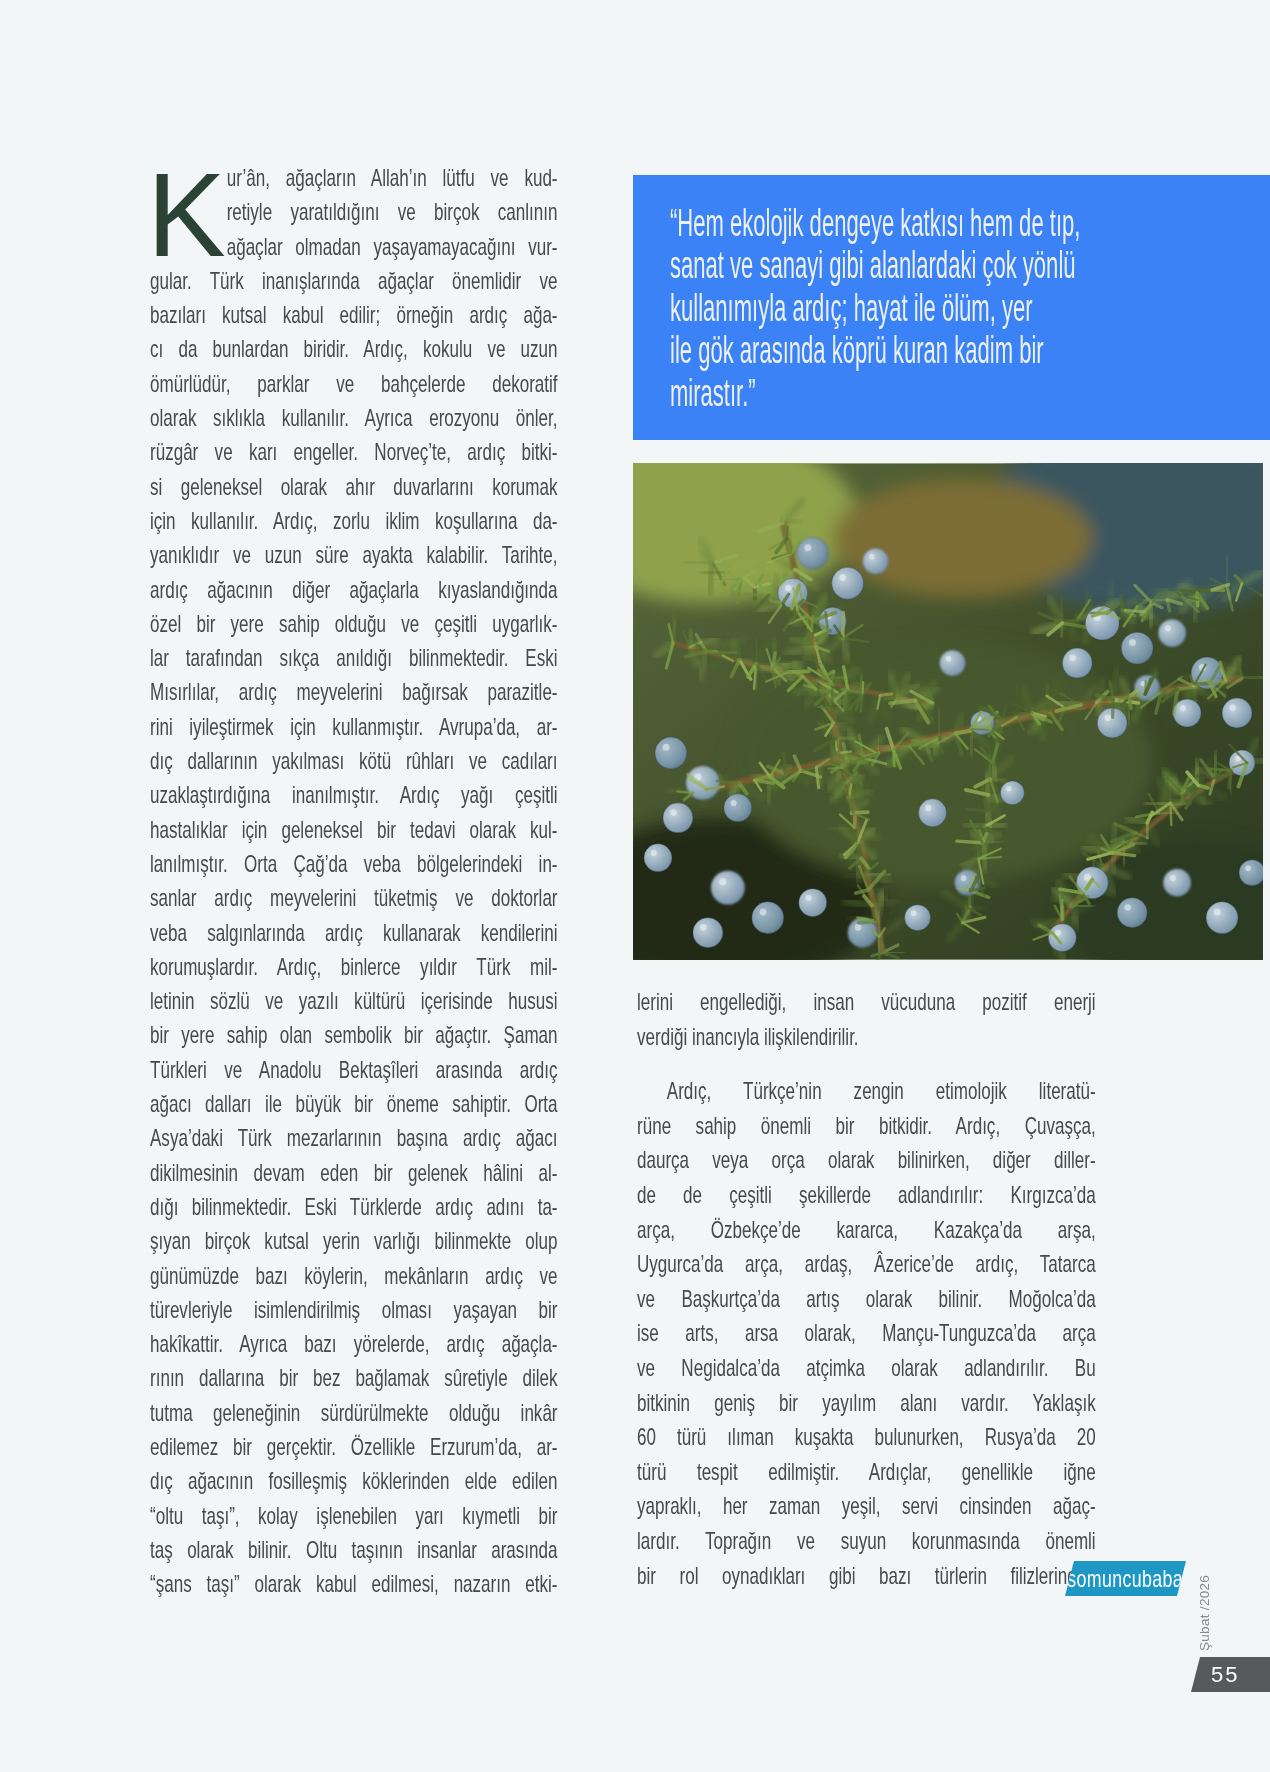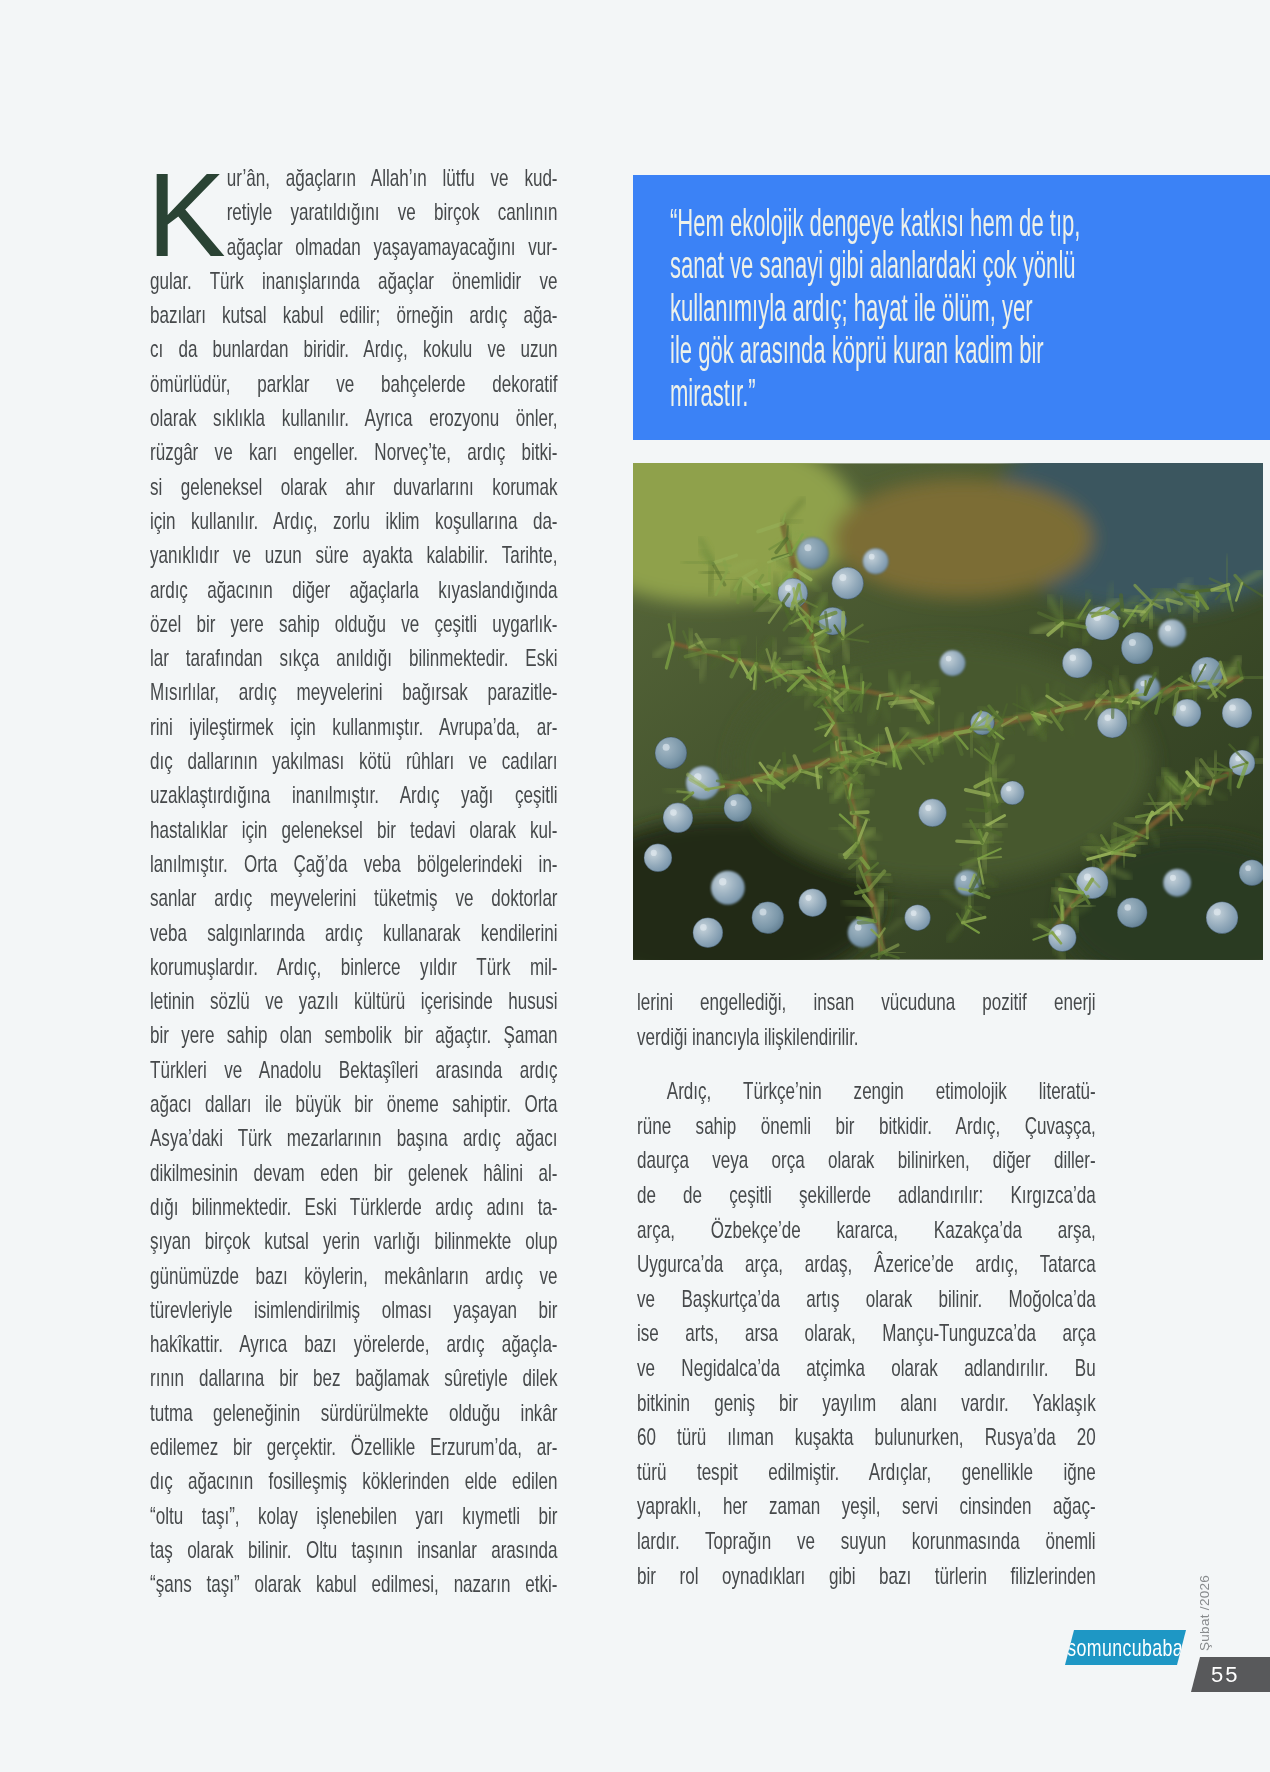--- a/index.html
+++ b/index.html
@@ -34,21 +34,21 @@
   .quote-text{
     position:absolute;left:37px;top:27px;width:820px;
     transform:scaleX(0.58);transform-origin:0 0;
     color:#edf1ea;font-size:38px;line-height:42.4px;
   }
   .pattern-strip{position:absolute;right:0;top:0;width:97px;height:265px;}
   
   .photo{position:absolute;left:633px;top:463px;width:630px;height:497px;overflow:hidden;}
   
   .brand{
-    position:absolute;left:1065px;top:1630px;width:121px;height:35px;
+    position:absolute;left:1065px;top:1561px;width:121px;height:35px;
     background:#1e97c5;clip-path:polygon(9px 0,121px 0,112px 35px,0 35px);
     display:flex;align-items:center;justify-content:center;
   }
   .brand span{
     color:#fff;font-size:24px;transform:scaleX(0.74);transform-origin:50% 50%;
     white-space:nowrap;letter-spacing:0.5px;
   }
   .pageno{
     position:absolute;left:1191px;top:1657px;width:79px;height:35px;
     background:#58595b;clip-path:polygon(9px 0,79px 0,79px 35px,0 35px);

